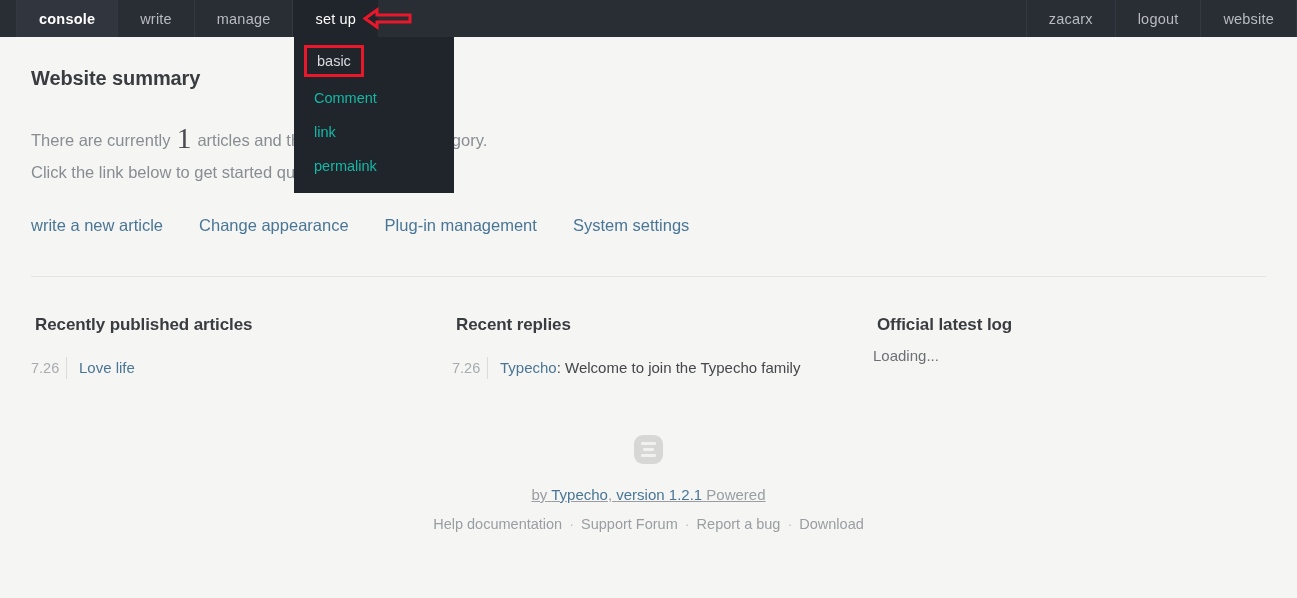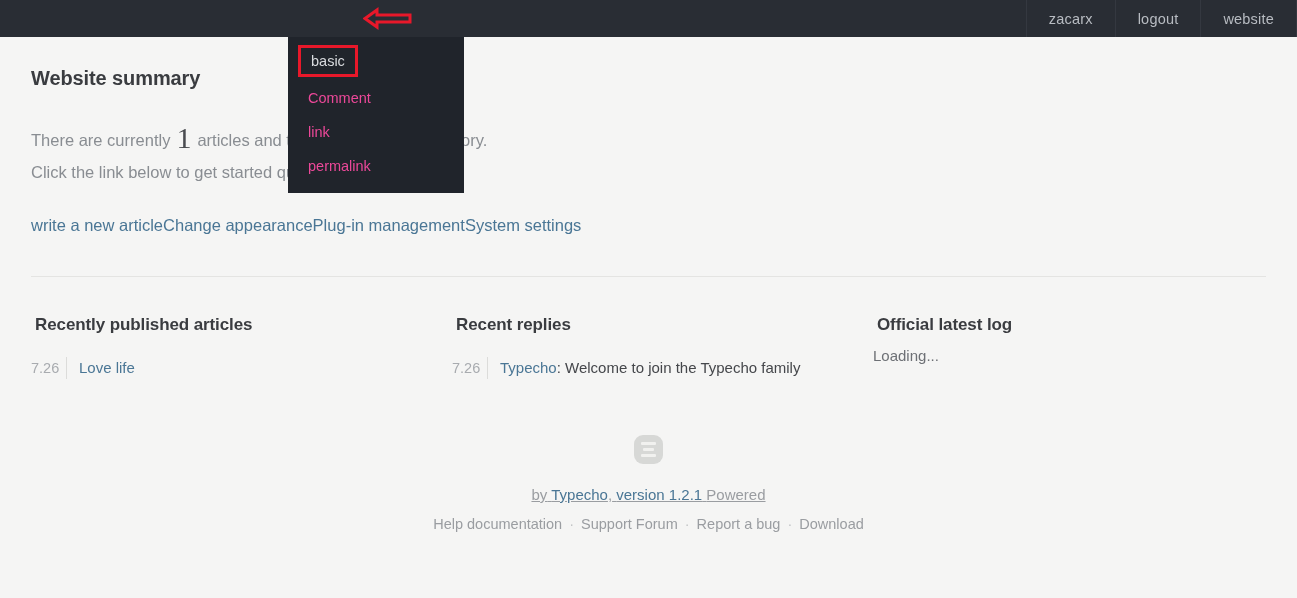--- a/index.html
+++ b/index.html
@@ -59,31 +59,31 @@
     top: 7px;
     width: 50px;
     height: 23px;
     pointer-events: none;
     z-index: 60;
   }
 
   
   #dropdown {
     position: absolute;
-    left: 288px;
+    left: 294px;
     top: 37px;
-    width: 176px;
+    width: 160px;
     background: #20242b;
     z-index: 40;
     padding: 4px 0 10px 0;
   }
   .dd-item {
     padding: 9px 20px 9px 20px;
     font-size: 14.5px;
-    color: #ec4899;
+    color: #14b8a6;
     cursor: pointer;
     white-space: nowrap;
     position: relative;
   }
   .dd-item.highlighted {
     display: inline-block;
     margin: 4px 0 4px 10px;
     padding: 5px 10px;
     border: 3px solid #e8182a;
     color: #d8dade;
@@ -112,20 +112,21 @@
   #summary .big-num {
     font-size: 30px;
     color: #4a4c50;
     font-family: "Liberation Serif", serif;
     padding: 0 6px;
     vertical-align: -2px;
   }
   #quicklinks {
     margin-top: 28px;
     display: flex;
+    gap: 36px;
     font-size: 16.5px;
   }
   #quicklinks a {
     color: #4a7695;
     text-decoration: none;
     cursor: pointer;
   }
 
   hr.divider {
     border: 0;
@@ -225,20 +226,34 @@
     cursor: pointer;
   }
   #footer-links .sep { padding: 0 7px; color: #c2c4c6; }
 </style>
 </head>
 <body>
 
 <div id="topnav">
   <div class="nav-spacer-left"></div>
 
+  <div class="nav-group left">
+    <div class="nav-item active">
+      <span>console</span>
+    </div>
+    <div class="nav-item">
+      <span>write</span>
+    </div>
+    <div class="nav-item">
+      <span>manage</span>
+    </div>
+    <div class="nav-item open">
+      <span>set up</span>
+    </div>
+  </div>
 
   <div class="nav-group right">
     <div class="nav-item">
       <span>zacarx</span>
     </div>
     <div class="nav-item">
       <span>logout</span>
     </div>
     <div class="nav-item">
       <span>website</span>

